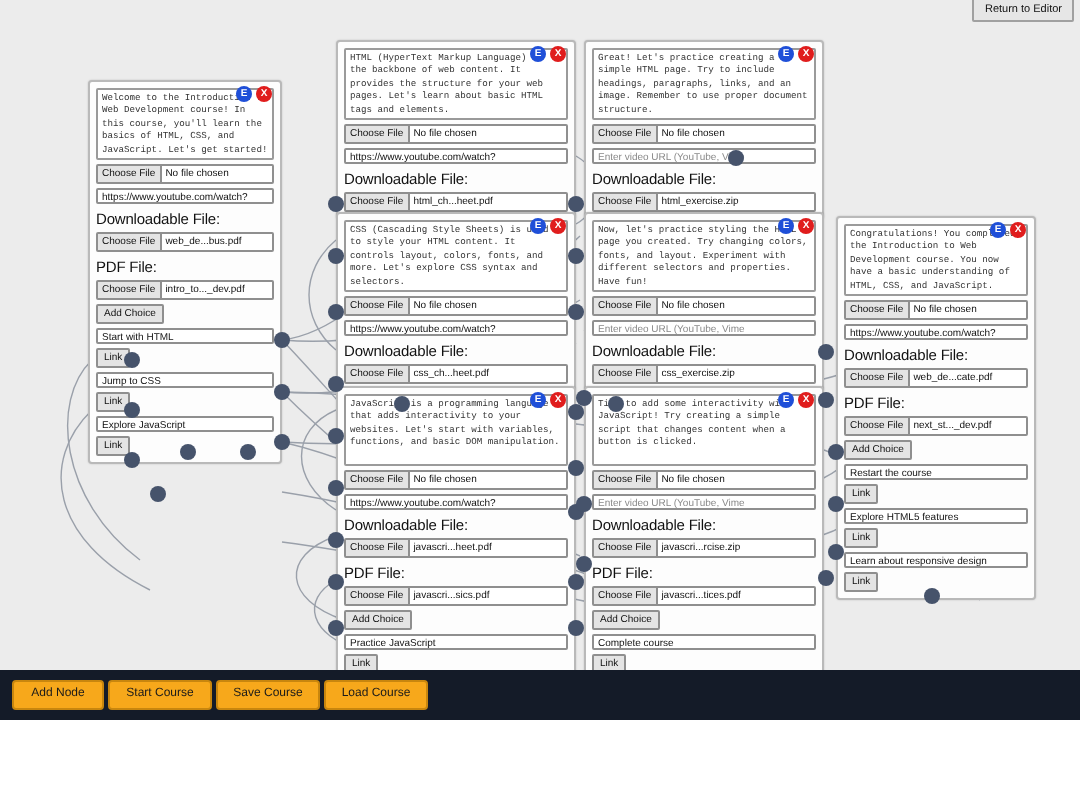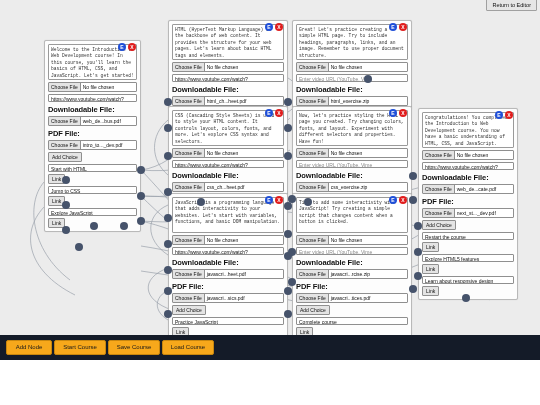--- a/index.html
+++ b/index.html
@@ -54,21 +54,21 @@
     white-space:nowrap;overflow:hidden;text-overflow:ellipsis;flex:1;
   }
   .urlinput{
     margin-top:2px;width:100%;box-sizing:border-box;height:8px;
     border:1px solid #8f8f8f;border-radius:1px;background:#fff;
     font-size:5px;line-height:8px;padding:0 2px;color:#111;
     white-space:nowrap;overflow:hidden;
   }
   .urlinput.ph{color:#8a8a8a;}
   .sect{
-    font-size:7.5px;font-weight:bold;margin-top:3px;margin-bottom:0;color:#111;
+    font-size:7.5px;font-weight:normal;margin-top:3px;margin-bottom:0;color:#111;
     font-family:"Liberation Sans",sans-serif;letter-spacing:-.1px;
   }
   .addbtn{
     margin-top:2px;display:inline-block;background:#e4e4e4;
     border:1px solid #8f8f8f;border-radius:1px;font-size:5px;
     line-height:8px;padding:0 3px;color:#111;
   }
   .choice-text{
     margin-top:2px;width:100%;box-sizing:border-box;height:8px;
     border:1px solid #8f8f8f;border-radius:1px;background:#fff;

